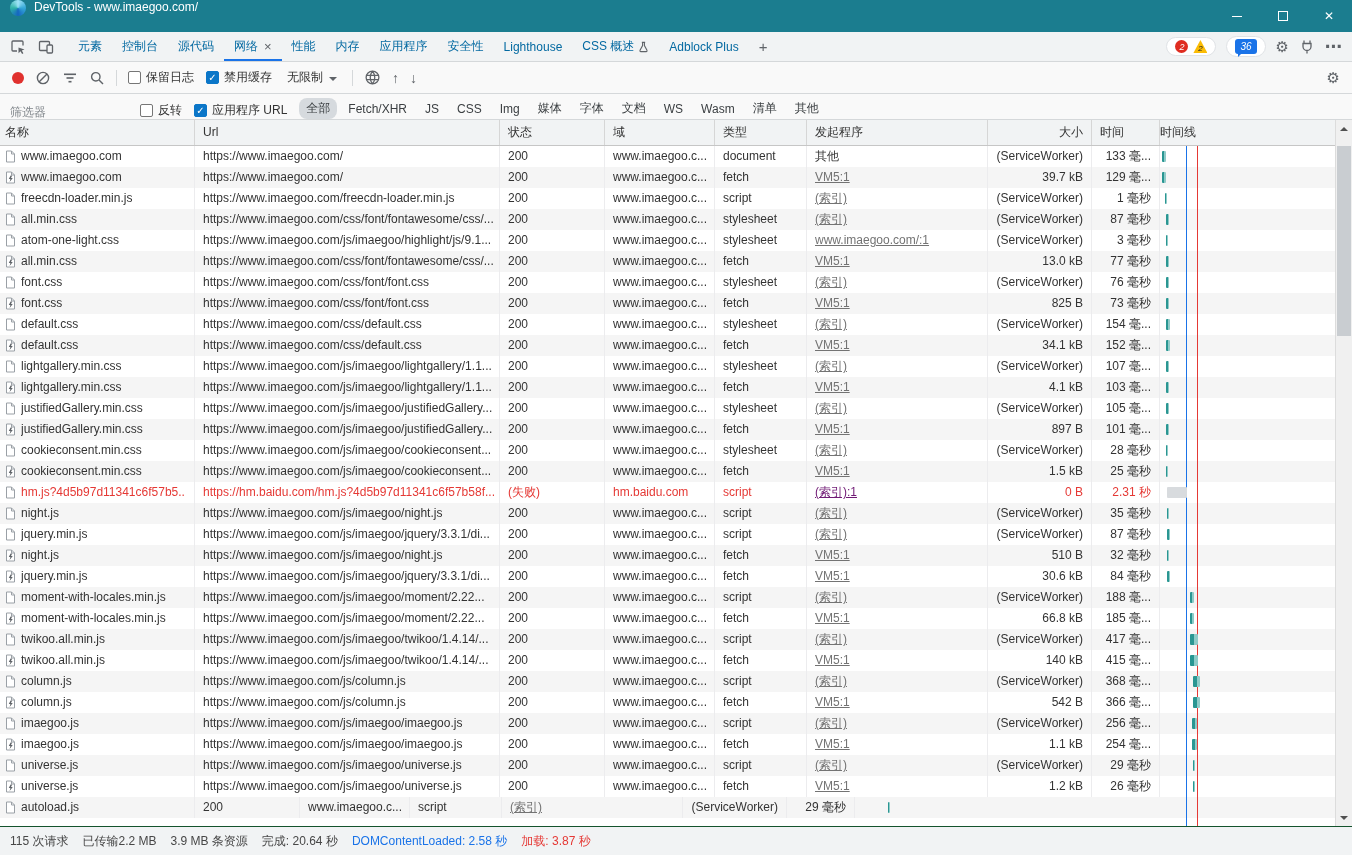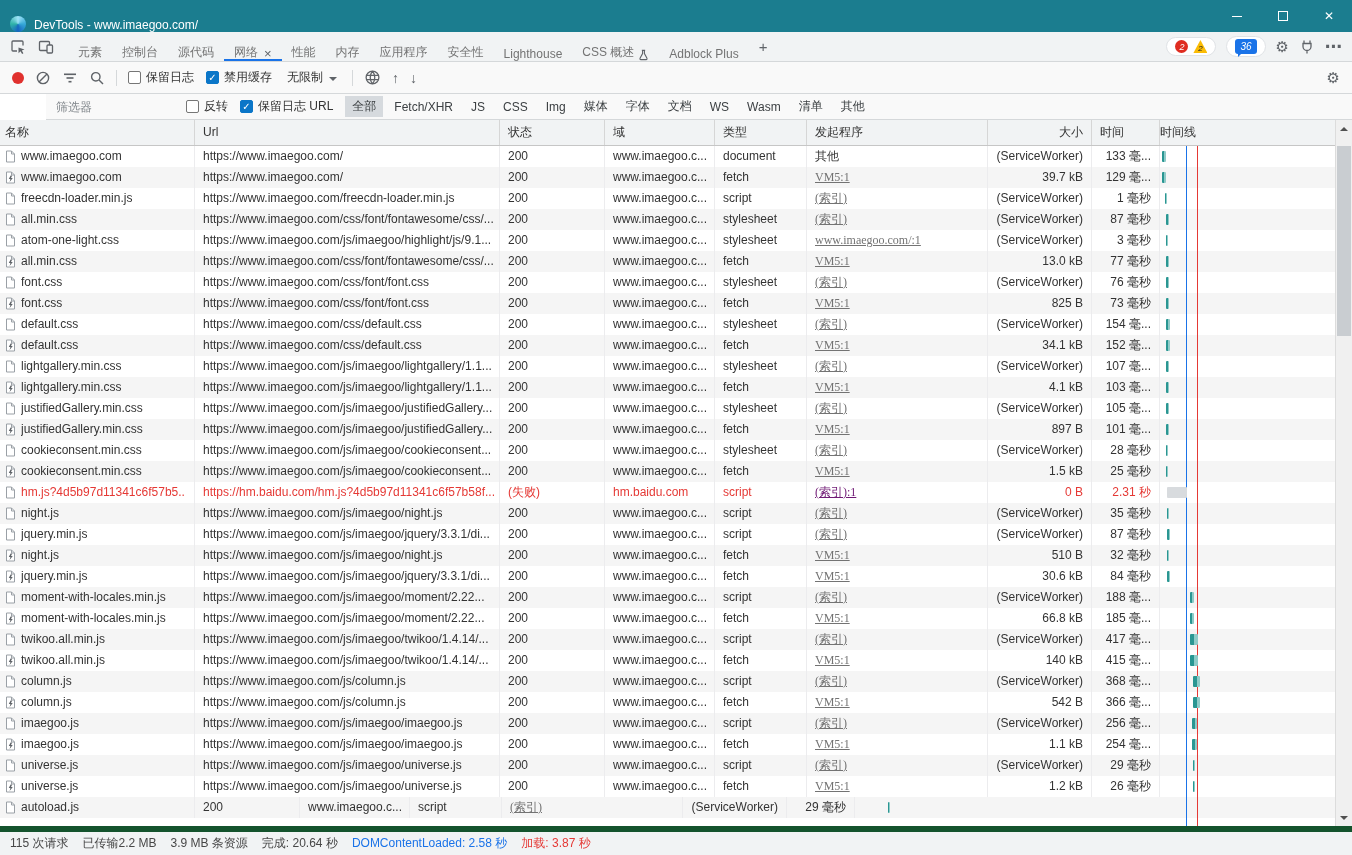--- a/index.html
+++ b/index.html
@@ -1,35 +1,35 @@
 <!DOCTYPE html>
 <html><head>
 <meta charset="utf-8">
 <style>
   * { margin:0; padding:0; box-sizing:border-box; }
   html,body { width:1352px; height:855px; overflow:hidden; }
   body { font-family:"Liberation Sans","DejaVu Sans",sans-serif; font-size:12px; color:#333; background:#fff; }
   .app { width:1352px; height:855px; display:flex; flex-direction:column; }
 
   
-  .titlebar { height:32px; background:#1b7d8f; color:#fff; display:flex; align-items:flex-end; flex:0 0 auto; }
+  .titlebar { height:32px; background:#1b7d8f; color:#fff; display:flex; align-items:flex-start; flex:0 0 auto; }
   .tb-logo { width:16px; height:16px; border-radius:50%; margin:0 8px 0 10px;
              background:conic-gradient(#9fe3f7,#36a9d8,#1565c0,#2fb3a8,#9fe3f7); }
   .tb-title { font-size:12px; }
   .win-btns { margin-left:auto; display:flex; height:100%; }
   .win-btn { width:46px; height:100%; display:flex; align-items:center; justify-content:center; }
   .glyph-min { width:10px; height:1px; background:#fff; display:block; }
   .glyph-max { width:10px; height:10px; border:1px solid #fff; display:block; }
   .glyph-close::before { content:'✕'; font-size:12px; }
 
   
   .tabbar { height:30px; background:#f1f3f4; border-bottom:1px solid #d5d8da; display:flex; align-items:center; flex:0 0 auto; padding-left:4px; }
   .tool-icn { width:28px; height:100%; display:flex; align-items:center; justify-content:center; }
   .tabstrip { display:flex; height:100%; margin-left:8px; }
-  .tab { display:flex; align-items:flex-end; gap:4px; padding:0 10px; height:100%; color:#737373; white-space:nowrap; }
+  .tab { display:flex; align-items:center; gap:4px; padding:0 10px; height:100%; color:#0369a1; white-space:nowrap; }
   .tab.active { box-shadow:inset 0 -2px 0 #1a73e8; }
   .tabx { color:#5f6368; font-size:13px; margin-left:2px; }
   .tabx::before { content:'×'; }
   .flask { display:flex; align-items:center; }
   .tab-add { padding:0 10px; font-size:15px; color:#5f6368; }
   .tb-right { margin-left:auto; display:flex; align-items:center; gap:10px; padding-right:10px; }
   .cpill { display:flex; align-items:center; gap:5px; background:#fff; border:1px solid #e0e3e6; border-radius:11px; padding:2px 8px; }
   .err-dot { width:13px; height:13px; border-radius:50%; background:#df2c20; color:#fff; font-size:9px; display:flex; align-items:center; justify-content:center; }
   .warn-tri { width:14px; height:13px; background:#fbbc04; clip-path:polygon(50% 0,100% 100%,0 100%); color:#202124; font-size:8px; display:flex; align-items:flex-end; justify-content:center; }
   .chat { background:#1a73e8; color:#fff; border-radius:3px; padding:0 5px; height:15px; line-height:15px; font-size:10px; position:relative; }
@@ -47,42 +47,42 @@
   .cbs { display:flex; align-items:center; gap:12px; }
   .cb { display:flex; align-items:center; gap:5px; }
   .box { width:13px; height:13px; border:1px solid #767676; border-radius:2px; background:#fff; font-size:10px; color:#fff; text-align:center; line-height:11px; }
   .box.checked { background:#0b76c8; border-color:#0b76c8; }
   .box.checked::before { content:'✓'; }
   .dd { display:flex; align-items:center; gap:6px; padding:2px 4px; color:#333; }
   .caret { border:4px solid transparent; border-top-color:#5f6368; margin-top:7px; }
   .nt-gear { margin-left:auto; }
 
   
-  .filterbar { height:26px; background:#f9f9f9; border-bottom:1px solid #d5d8da; display:flex; align-items:center; gap:12px; padding:0 10px; flex:0 0 auto;margin-left:46px; }
+  .filterbar { height:26px; background:#f9f9f9; border-bottom:1px solid #d5d8da; display:flex; align-items:flex-end; gap:12px; padding:0 10px; flex:0 0 auto; }
   .filter-input { border:none; outline:none; background:transparent; width:118px; font-size:12px; font-family:inherit; color:#333; }
   .filter-input::placeholder { color:#80868b; }
   .pills { display:flex; align-items:center; gap:4px; }
-  .pill { padding:2px 7px; border-radius:0; color:#3c4043; white-space:nowrap; }
+  .pill { padding:2px 7px; border-radius:8px; color:#3c4043; white-space:nowrap; }
   .pill.sel { background:#d6dade; }
 
   
   .tablewrap { position:relative; flex:0 0 auto; }
   .thead { height:26px; display:flex; background:#f1f3f4; border-bottom:1px solid #c6c6c6; align-items:center; }
   .hc { height:100%; line-height:25px; padding:0 8px; border-right:1px solid #d6d6d6; overflow:hidden; white-space:nowrap; color:#333; }
   .hc:last-child { border-right:none; }
   .tbody { height:680px; position:relative; overflow:hidden; background:#fff; }
   .row { display:flex; height:21px; line-height:21px; }
   .row.alt { background:#f5f5f5; }
   .cell { height:100%; padding:0 8px; border-right:1px solid #ececee; overflow:hidden; white-space:nowrap; }
   .c0 { width:195px; display:flex; align-items:center; gap:5px; padding-left:5px; }
   .c1 { width:305px; }
   .c2 { width:105px; }
   .c3 { width:110px; }
   .c4 { width:92px; }
-  .c5 { width:181px;font-family:Liberation Serif, serif; }
+  .c5 { width:181px; }
   .c6 { width:104px; text-align:right; }
   .c7 { width:68px; text-align:right; }
   .c8 { flex:1; border-right:none; position:relative; padding:0; }
   .thead .c7 { text-align:left; }
   .nm { overflow:hidden; white-space:nowrap; }
   .ic { flex:0 0 auto; }
   .link { color:#737373; text-decoration:underline; }
   .row.failed .cell, .row.failed .nm { color:#e53935; }
   .row.failed .link { color:#701a75; }
   .bar { position:absolute; top:5px; height:11px; background:linear-gradient(to right,#2a9692 55%,#8fcbc8 55%); border-radius:1px; }
@@ -94,21 +94,21 @@
   
   .scrollbar { position:absolute; top:0; right:0; bottom:0; width:17px; background:#f0f0f0; border-left:1px solid #dcdcdc; }
   .sb-btn { position:absolute; left:0; right:0; height:17px; display:flex; align-items:center; justify-content:center; }
   .sb-btn.up { top:0; }
   .sb-btn.down { bottom:0; }
   .tri-up { border:4px solid transparent; border-bottom-color:#505050; margin-bottom:4px; }
   .tri-down { border:4px solid transparent; border-top-color:#505050; margin-top:4px; }
   .sb-thumb { position:absolute; left:1px; right:1px; top:26px; height:190px; background:#c9cdd1; }
 
   
-  .statusbar { height:29px; background:#f1f3f4; border-top:6px solid #14532d; display:flex; align-items:center; flex:0 0 auto; }
+  .statusbar { height:29px; background:#f1f3f4; border-top:1px solid #14532d; display:flex; align-items:center; flex:0 0 auto; }
   .segs { display:flex; align-items:center; gap:14px; padding:0 10px; }
   .seg { color:#474747; white-space:nowrap; }
   .seg.blue { color:#1a73e8; }
   .seg.red { color:#e53935; }
 </style>
 </head>
 <body>
 
 <div class="app">
 
@@ -255,21 +255,21 @@
 
   <div class="filterbar">
     <input class="filter-input" placeholder="筛选器" style="">
     <div class="cbs">
         <label class="cb">
           <span class="box"></span>
           <span class="cbl">反转</span>
         </label>
         <label class="cb">
           <span class="box checked"></span>
-          <span class="cbl">保留日志 URL</span>
+          <span class="cbl">应用程序 URL</span>
         </label>
       </div>
     <div class="pills">
         <div class="pill sel">全部</div>
         <div class="pill">Fetch/XHR</div>
         <div class="pill">JS</div>
         <div class="pill">CSS</div>
         <div class="pill">Img</div>
         <div class="pill">媒体</div>
         <div class="pill">字体</div>

